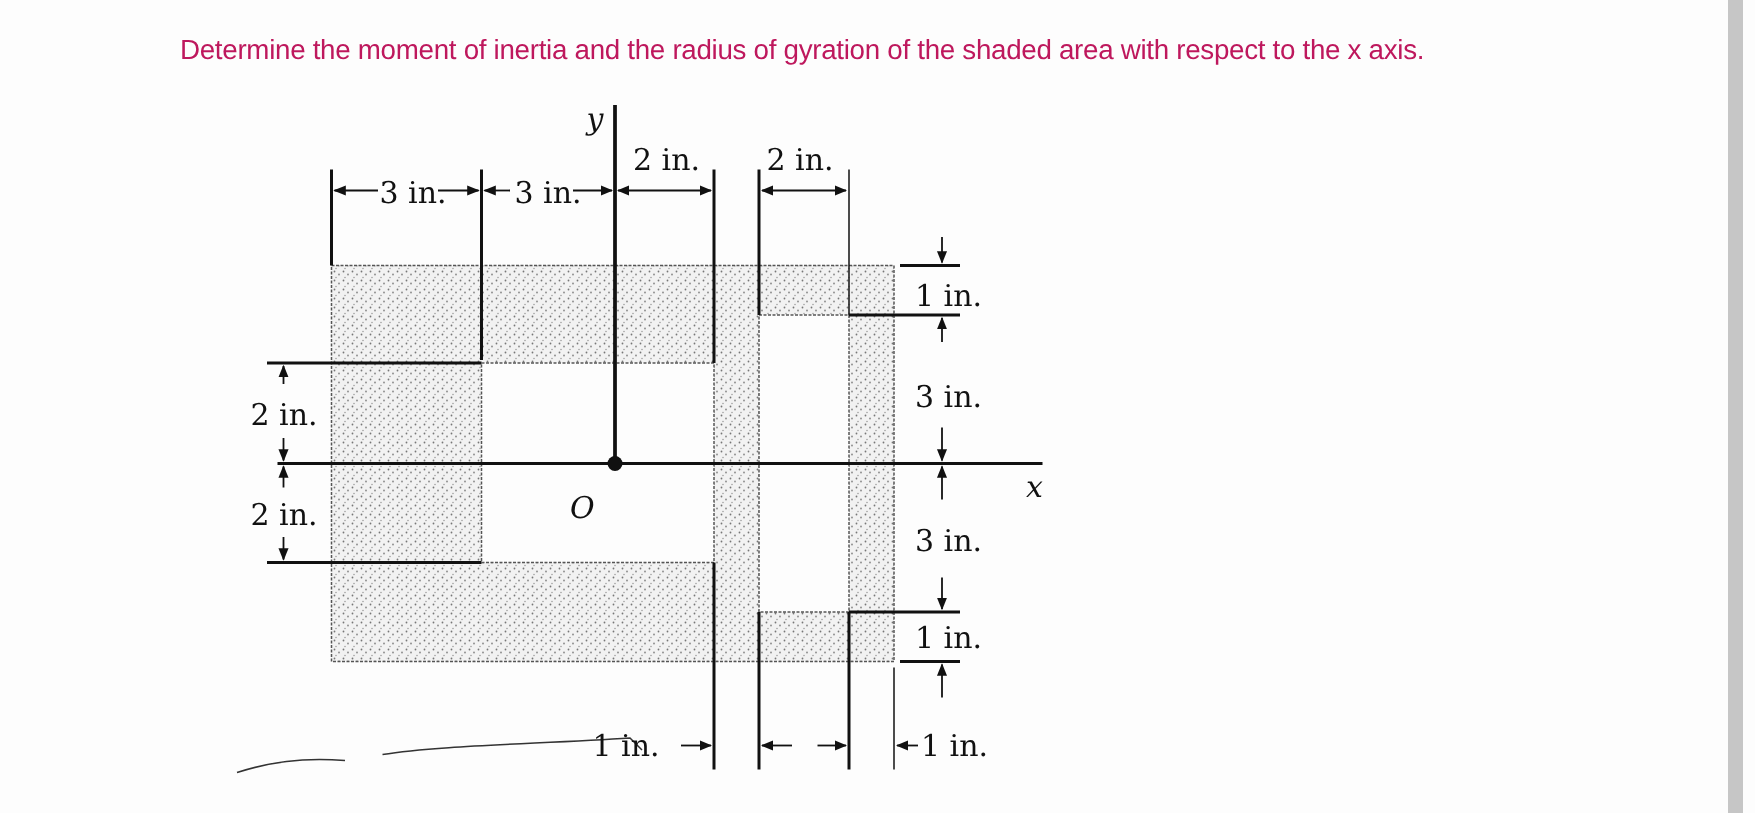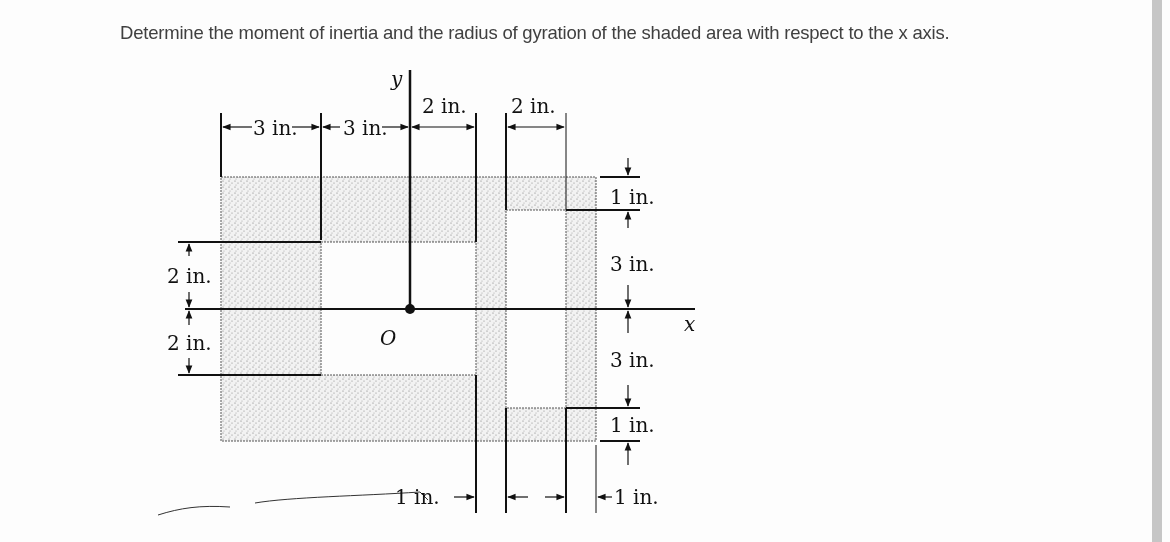--- a/index.html
+++ b/index.html
@@ -1,17 +1,17 @@
 <!DOCTYPE html>
 <html><head>
 <meta charset="utf-8">
 <style>
   html, body { margin:0; padding:0; background:#fdfdfd; }
   body { width:1170px; height:542px; position:relative; overflow:hidden; font-family:"Liberation Sans", sans-serif; }
-  .question { position:absolute; left:120px; top:22px; font-size:18.5px; color:#404040; letter-spacing:-0.2px; white-space:nowrap; }
+  .question { position:absolute; left:120px; top:22px; font-size:18.5px; color:#be185d; letter-spacing:-0.2px; white-space:nowrap; }
   .figure { position:absolute; left:0; top:0; }
   .lbl { font-family:"DejaVu Serif", "Liberation Serif", serif; fill:#111; }
   .ital { font-style:italic; }
   .scrollbar { position:absolute; left:1152px; top:0; width:10px; height:542px; background:#c6c6c6; }
 </style>
 </head>
 <body>
 
 <div class="question">Determine the moment of inertia and the radius of gyration of the shaded area with respect to the x axis.</div>
 

